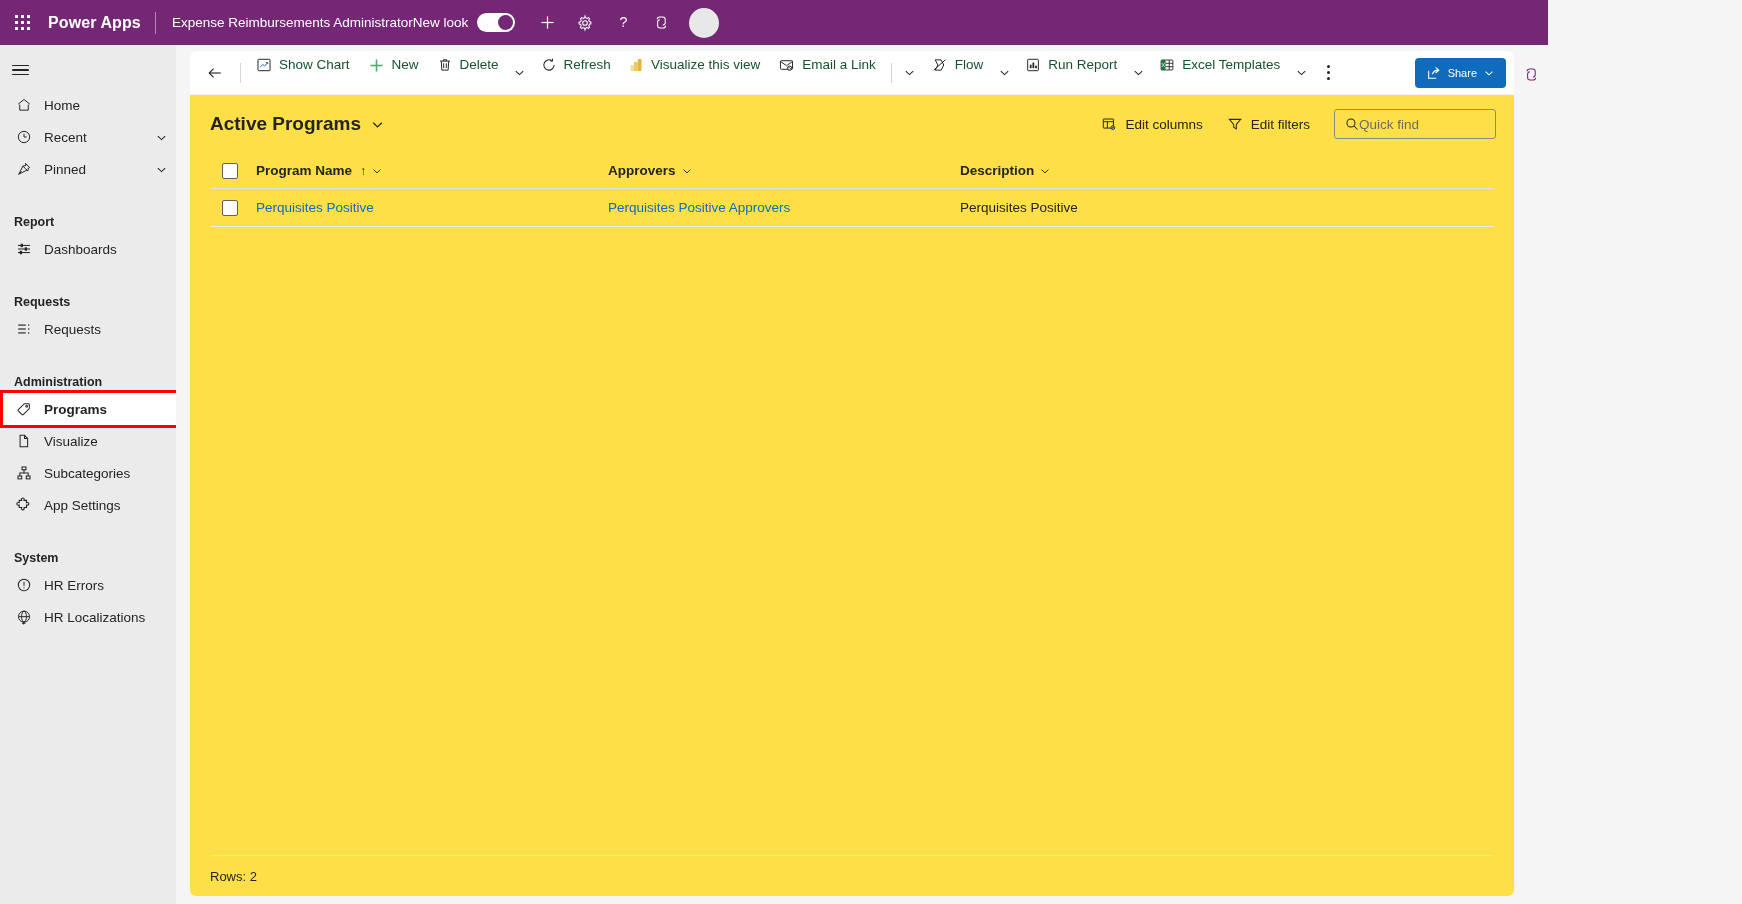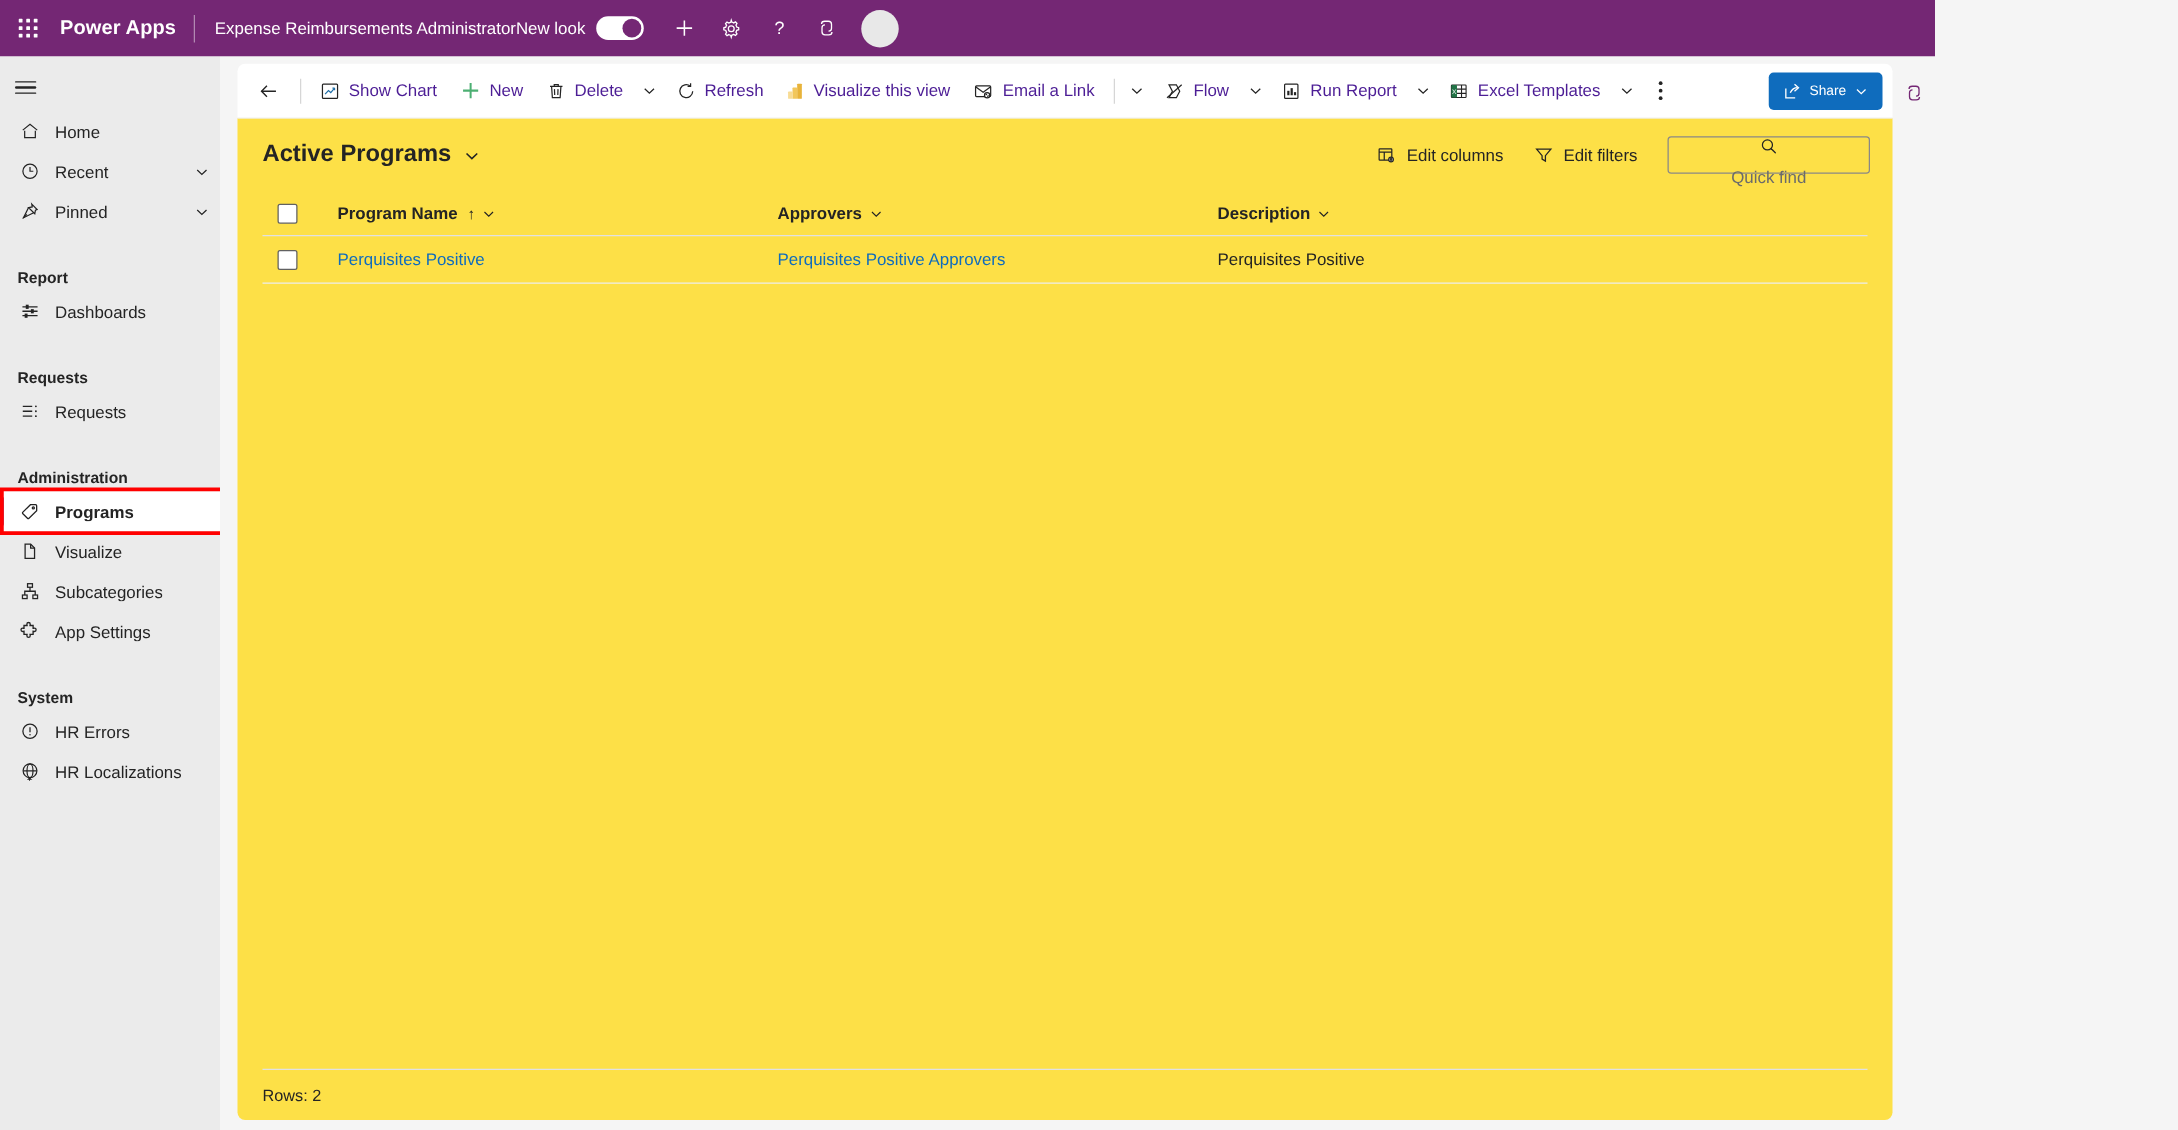--- a/index.html
+++ b/index.html
@@ -125,23 +125,23 @@
     display: flex; align-items: center;
     padding: 0 8px 0 10px;
     gap: 0;
   }
   .cmd-back {
     width: 30px; height: 30px; display: flex; align-items: center; justify-content: center;
     cursor: pointer; border-radius: 4px; margin-right: 4px;
   }
   .vsep { width: 1px; height: 20px; background: #d6d6d6; margin: 0 6px; flex: none; }
   .cmd-btn {
-    height: 32px; display: flex; align-items: center; gap: 7px;
+    height: 32px; display: flex; gap: 7px;
     padding: 0 9px; border-radius: 4px; cursor: pointer;
-    font-size: 13.5px; color: #4c1d95; white-space: nowrap;
+    font-size: 13.5px; color: #14532d; white-space: nowrap;
   }
   .cmd-caret {
     width: 24px; height: 32px; display: flex; align-items: center; justify-content: center;
     border-radius: 4px; cursor: pointer;
   }
   .overflow-dots {
     width: 30px; height: 32px; display: flex; flex-direction: column;
     align-items: center; justify-content: center; gap: 3px; cursor: pointer; border-radius: 4px;
   }
   .overflow-dots i { width: 3px; height: 3px; border-radius: 50%; background: #242424; display: block; }
@@ -166,42 +166,42 @@
   .view-title-chev { margin-left: 9px; display: inline-flex; vertical-align: middle; cursor: pointer; }
   .vh-actions { margin-left: auto; display: flex; align-items: center; gap: 4px; }
   .vh-btn {
     height: 32px; display: flex; align-items: center; gap: 8px; padding: 0 10px;
     border-radius: 4px; cursor: pointer; font-size: 13.5px; color: #242424; white-space: nowrap;
   }
   .quickfind {
     margin-left: 10px;
     width: 162px; height: 30px;
     border: 1px solid #8a8886; border-radius: 3px;
-    display: flex; align-items: center; padding: 0 10px; gap: 10px; cursor: text; flex-direction: column;
+    display: flex; align-items: center; padding: 0 10px; gap: 0; cursor: text;
   }
   .quickfind .qf-ph { font-size: 13.5px; color: #6b6b6b; }
 
   
   .grid { flex: 1; display: flex; flex-direction: column; min-height: 0; padding: 0 20px; }
   .grid-head {
     display: flex; align-items: center; height: 36px;
     border-bottom: 1px solid #e1e1e1;
     font-size: 13.5px; font-weight: bold; color: #242424;
   }
   .grid-row {
     display: flex; align-items: center; height: 38px;
     border-bottom: 1px solid #ededed;
     font-size: 13.5px; color: #242424;
   }
   .cb-cell { width: 46px; display: flex; align-items: center; padding-left: 12px; flex: none; }
   .cbx {
     width: 16px; height: 16px; border: 1px solid #616161; border-radius: 2px;
     background: #fff; cursor: pointer; display: block;
   }
-  .col-name { width: 352px; flex: none; display: flex; align-items: center; gap: 5px; margin-left: 14px; }
+  .col-name { width: 352px; flex: none; display: flex; align-items: center; gap: 5px; }
   .col-appr { width: 352px; flex: none; display: flex; align-items: center; gap: 5px; }
   .col-desc { flex: 1; min-width: 0; display: flex; align-items: center; gap: 5px; }
   .sort-arrow { font-size: 12px; margin-left: 3px; color: #242424; }
   .hd-chev { display: inline-flex; align-items: center; cursor: pointer; }
   .cell-link { color: #0f6cbd; cursor: pointer; }
   .cell-text { color: #242424; overflow: hidden; text-overflow: ellipsis; white-space: nowrap; }
 
   .grid-filler { flex: 1; min-height: 0; }
   .grid-bottomline { border-top: 1px solid #e1e1e1; height: 0; margin: 0 20px; }
   .statusbar {

